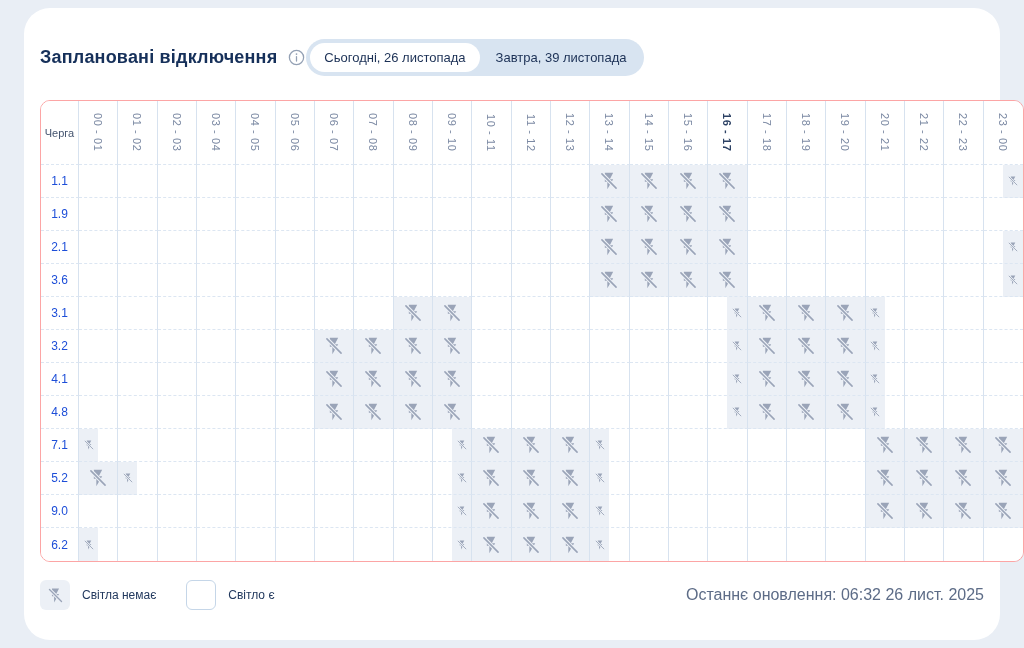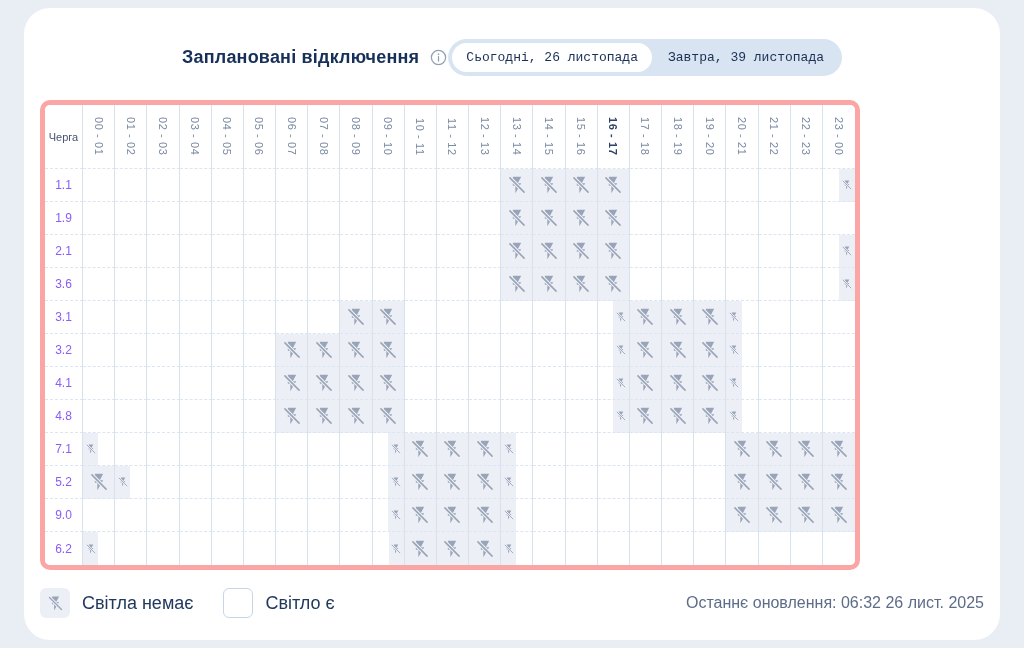--- a/index.html
+++ b/index.html
@@ -1,48 +1,48 @@
 <!DOCTYPE html>
 <html><head>
 <meta charset="utf-8">
 <style>
   html,body{margin:0;padding:0}
   body{width:1024px;height:648px;background:#e9eef5;font-family:"Liberation Sans","DejaVu Sans",sans-serif;position:relative;overflow:hidden}
   .card{position:absolute;left:24px;top:8px;width:976px;height:632px;background:#fff;border-radius:26px;box-sizing:border-box;padding:30px 16px 0}
-  .topbar{display:flex;align-items:center;justify-content:center;height:38px}
+  .topbar{display:flex;align-items:center;justify-content:flex-start;height:38px}
   .title-wrap{display:flex;align-items:center;gap:10px}
   h1{font-size:18px;font-weight:700;color:#16305a;margin:0;letter-spacing:.2px}
   .info{width:19px;height:19px;display:inline-flex;cursor:pointer}
   .info svg{width:19px;height:19px}
   .tabs{background:#d8e4f1;border-radius:19px;padding:4px;display:flex;gap:2px}
-  .tab{border:none;background:transparent;border-radius:15px;padding:7px 14px;font-size:13px;color:#1b3055;font-family:Liberation Mono, monospace;cursor:pointer;white-space:nowrap}
+  .tab{border:none;background:transparent;border-radius:15px;padding:7px 14px;font-size:13px;color:#1b3055;font-family:Liberation Sans, sans-serif;cursor:pointer;white-space:nowrap}
   .tab.active{background:#fff}
-  .gridwrap{margin-top:24px;border:5px solid #fca5a5;border-radius:10px;overflow:hidden;display:grid;grid-template-columns:38px repeat(24,1fr);grid-template-rows:64px repeat(12,33px);width:820px;box-sizing:border-box}
+  .gridwrap{margin-top:24px;border:1px solid #fca5a5;border-radius:10px;overflow:hidden;display:grid;grid-template-columns:38px repeat(24,1fr);grid-template-rows:64px repeat(12,33px);width:984px;box-sizing:border-box}
   .c{border-right:1px solid #d7e2ef;border-bottom:1px dashed #dce6f2;display:flex;align-items:center;justify-content:center;position:relative;box-sizing:border-box;background:#fff}
   .gridwrap > .c:nth-child(25n){border-right:none}
   .gridwrap > .c:nth-last-child(-n+25){border-bottom:none}
   .hcell span{writing-mode:vertical-rl;font-size:11px;color:#7b89a3;letter-spacing:.6px;white-space:nowrap}
   .hcell.current span{font-weight:700;color:#2c4164}
   .corner{font-size:11px;color:#44546f}
-  .qcell{font-size:12px;color:#8b5cf6;font-weight:500}
+  .qcell{font-size:12px;color:#1d4ed8;font-weight:500}
   .out{background:#ecf0f6}
   .half-l{background:linear-gradient(90deg,#ecf0f6 0,#ecf0f6 50%,#fff 50%)}
   .half-r{background:linear-gradient(90deg,#fff 0,#fff 50%,#ecf0f6 50%)}
   .bolt{display:block}
   .bolt .b{fill:#9aa4b8}
   .bolt .gap{stroke:#ecf0f6;stroke-width:4.6;stroke-linecap:round}
   .bolt .slash{stroke:#9aa4b8;stroke-width:1.9;stroke-linecap:round}
   .bolt.big{width:20px;height:20px}
   .bolt.small{width:11px;height:11px;position:absolute;top:50%}
   .half-l .bolt.small{left:25%;transform:translate(-50%,-50%)}
   .half-r .bolt.small{left:75%;transform:translate(-50%,-50%)}
   .bolt.legend{width:17px;height:17px}
   .bottom{display:flex;align-items:center;justify-content:space-between;margin-top:18px;width:944px}
   .legend{display:flex;align-items:center;gap:30px}
-  .litem{display:flex;align-items:center;gap:12px;font-size:18px;color:#22395e}
+  .litem{display:flex;align-items:center;gap:12px;font-size:12px;color:#22395e}
   .lbox{width:30px;height:30px;border-radius:6px;display:flex;align-items:center;justify-content:center;box-sizing:border-box}
   .lbox.shaded{background:#ecf0f6}
   .lbox.white{background:#fff;border:1px solid #c5d6e8}
   .updated{font-size:16px;color:#5d6c87}
 </style>
 </head>
 <body>
 
 <div class="card">
 

